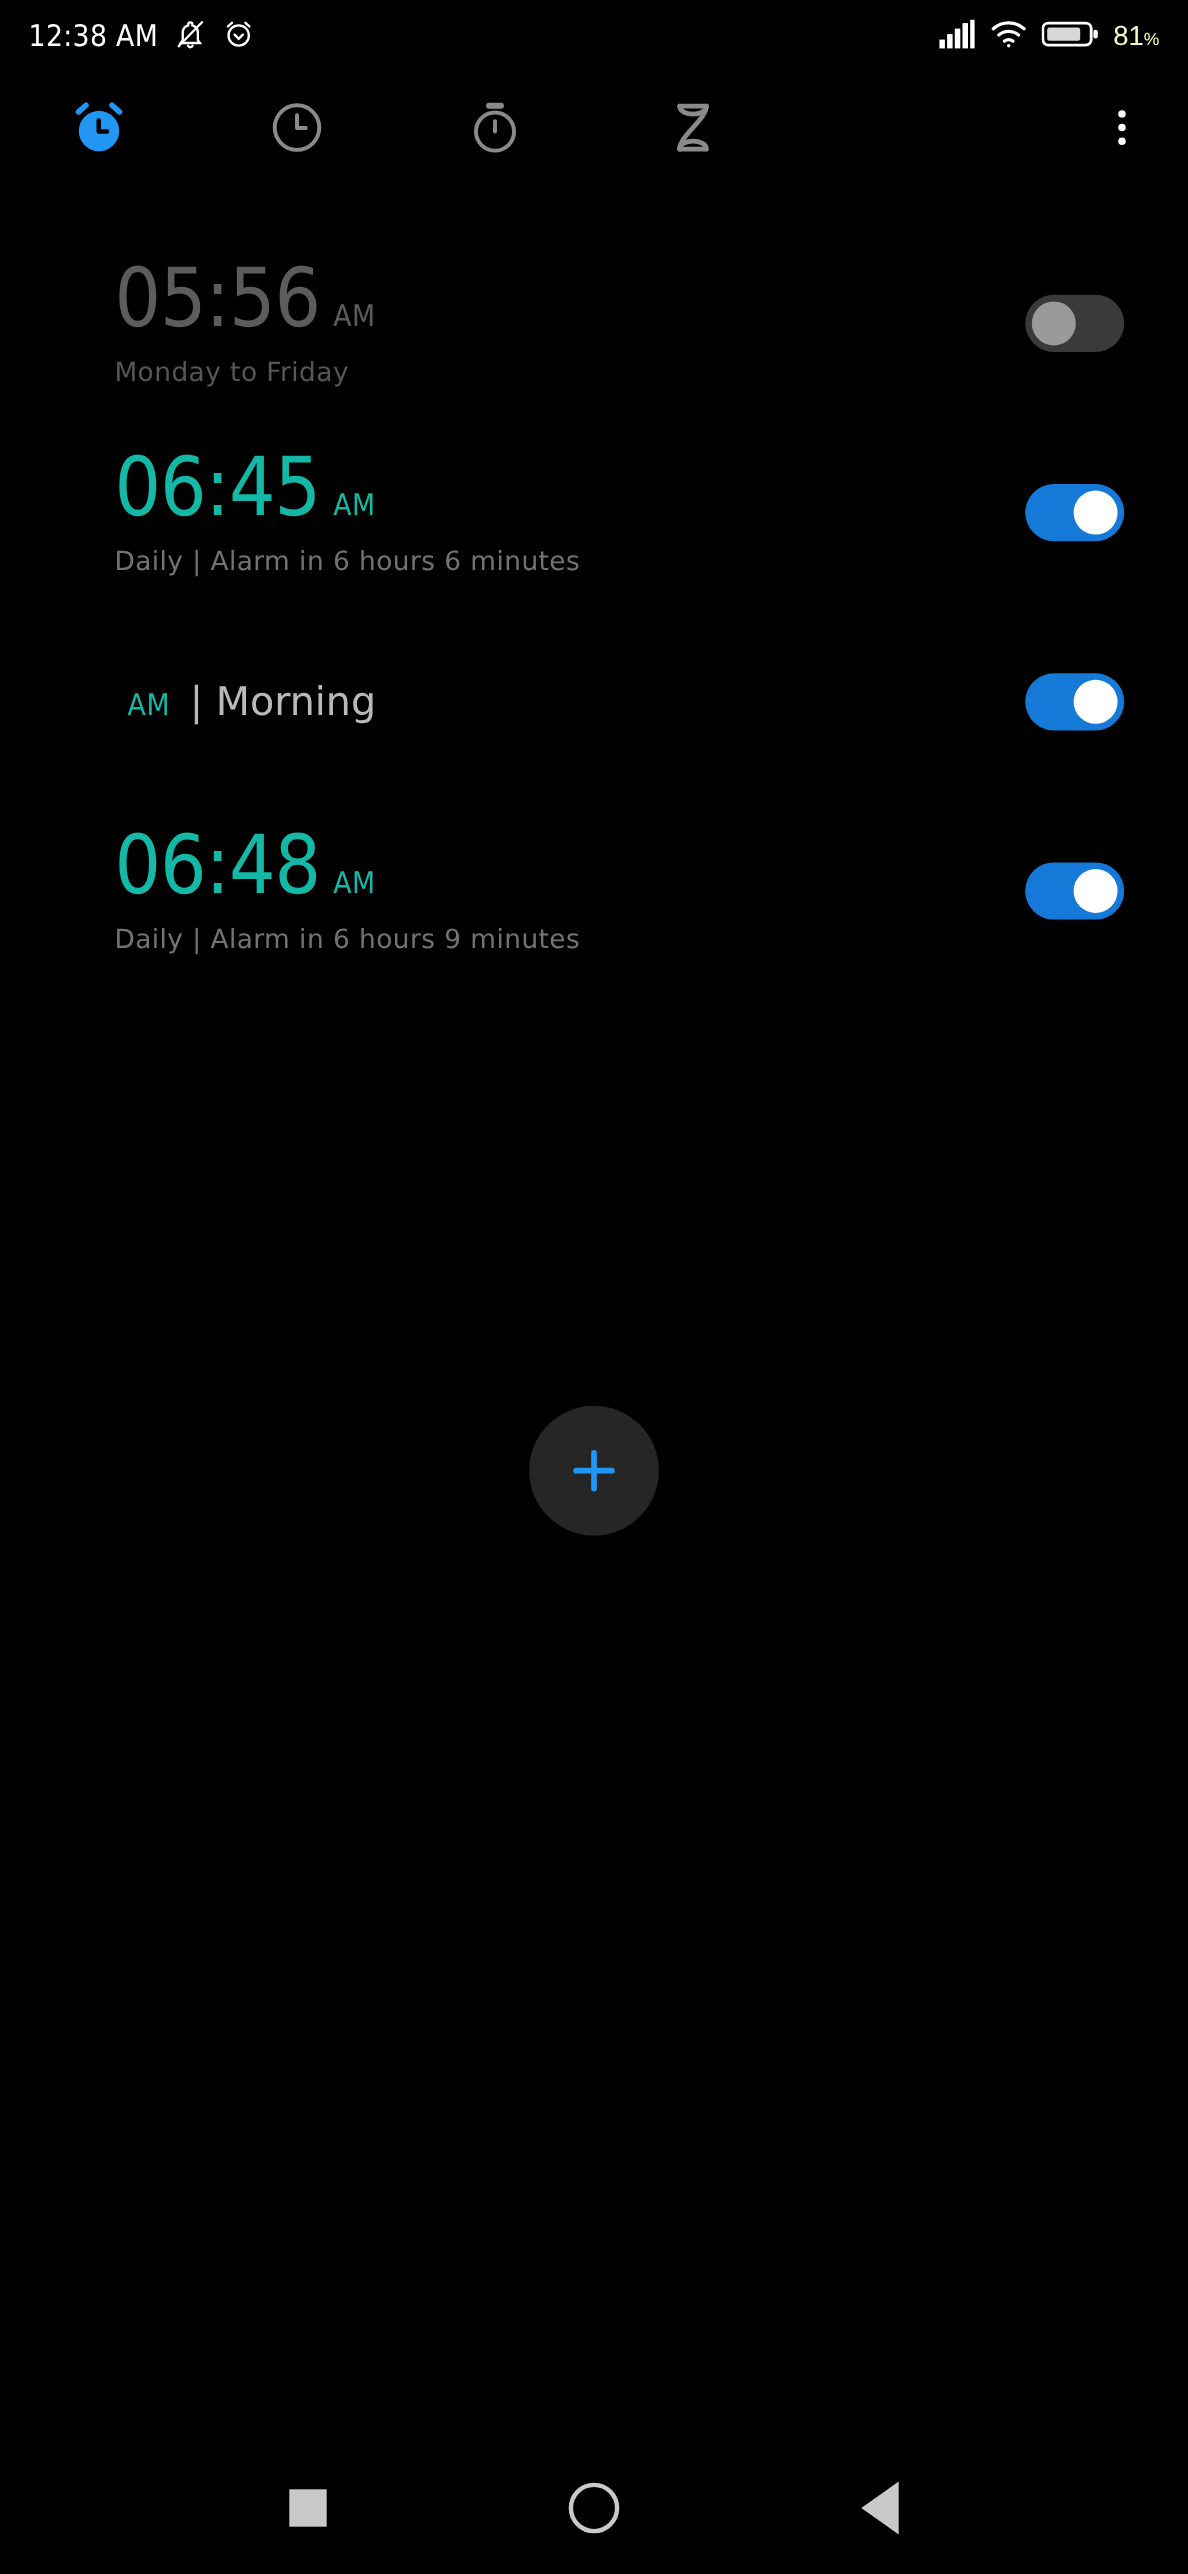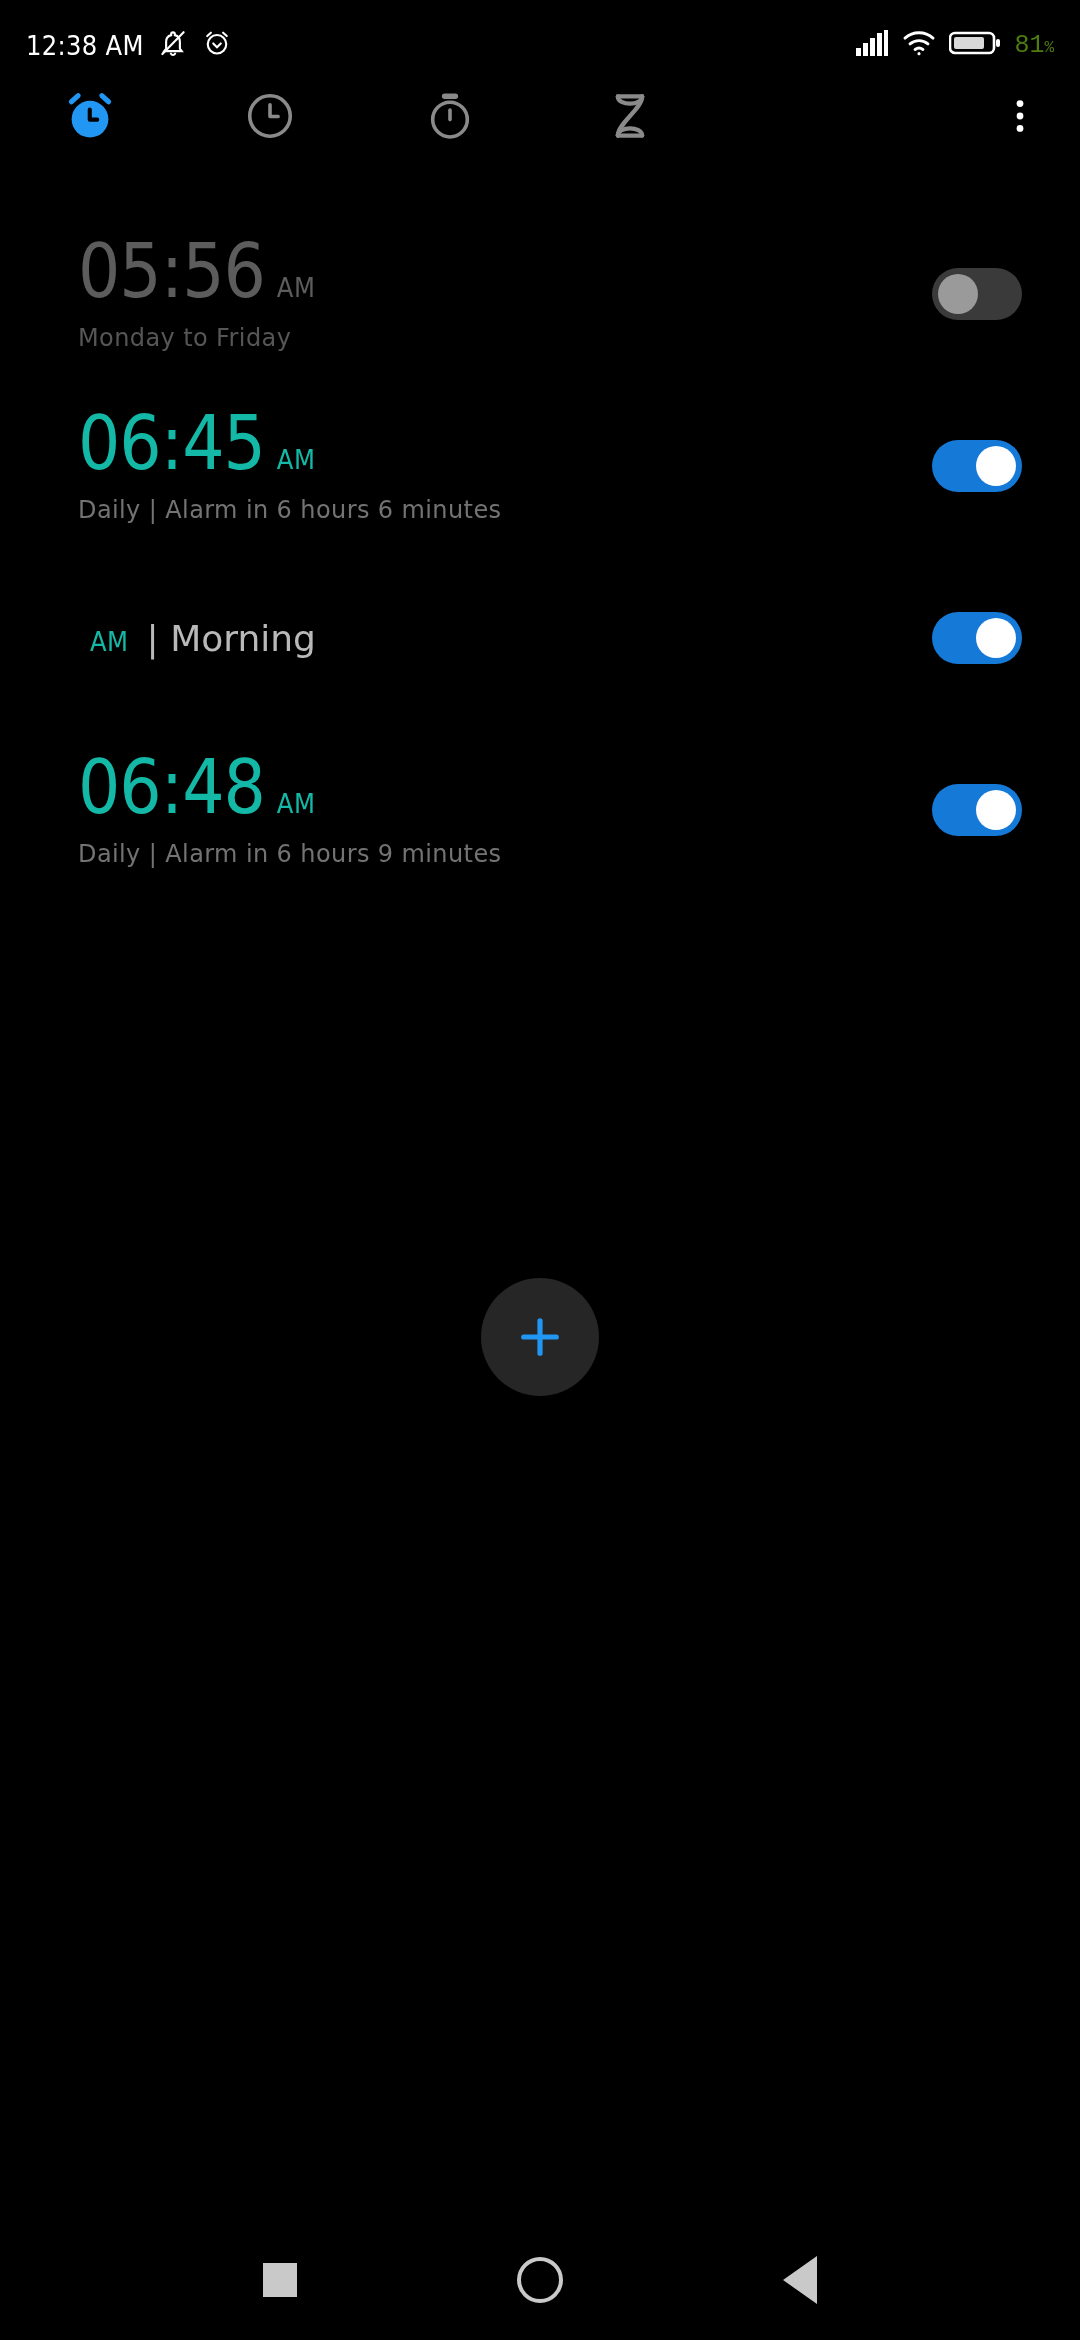--- a/index.html
+++ b/index.html
@@ -6,33 +6,33 @@
   html, body {
     width:1080px; height:2340px;
     background:#000;
     font-family:"DejaVu Sans", sans-serif;
     overflow:hidden;
   }
   body { position:relative; }
 
   
   .statusbar {
-    position:absolute; top:12px; left:0; width:1080px; height:66px;
+    position:absolute; top:0; left:0; width:1080px; height:66px;
     display:flex; align-items:center; justify-content:space-between;
     padding:0 26px;
   }
   .sb-left { display:flex; align-items:center; gap:14px; }
   .sb-clock {
     color:#fff; font-size:27px; letter-spacing:0.3px;
     font-family:"DejaVu Sans Condensed","Liberation Sans", sans-serif;
   }
   .sb-right { display:flex; align-items:center; gap:13px; }
   .sb-battery-pct {
-    color:#4d7c0f; font-size:25px;
-    font-family:Liberation Mono, monospace;
+    color:#fef9c3; font-size:25px;
+    font-family:Liberation Sans, sans-serif;
   }
   .sb-battery-pct .pct { font-size:16px; }
 
   
   .tabbar {
     position:absolute; top:66px; left:0; width:1080px; height:100px;
     display:flex; align-items:center;
   }
   .tab {
     width:180px; height:100px;
@@ -41,21 +41,21 @@
   .tab.menu { margin-left:auto; width:120px; }
 
   
   .alarm-list { position:absolute; top:208px; left:0; width:1080px; }
   .alarm-row {
     position:relative;
     height:172px;
     padding:0 58px 0 78px;
     display:flex; align-items:center; justify-content:space-between;
   }
-  .alarm-info { display:flex; flex-direction:column; justify-content:center; }
+  .alarm-info { display:flex; flex-direction:column; justify-content:center;margin-left:26px; }
   .alarm-time-line { display:flex; align-items:baseline; }
   .alarm-time {
     font-size:74px; line-height:0.95;
     font-family:"DejaVu Sans Condensed","Liberation Sans", sans-serif;
     font-weight:300; letter-spacing:-1px;
   }
   .alarm-ampm {
     font-size:27px; margin-left:12px; letter-spacing:0.5px;
     font-family:"DejaVu Sans Condensed","Liberation Sans", sans-serif;
   }

